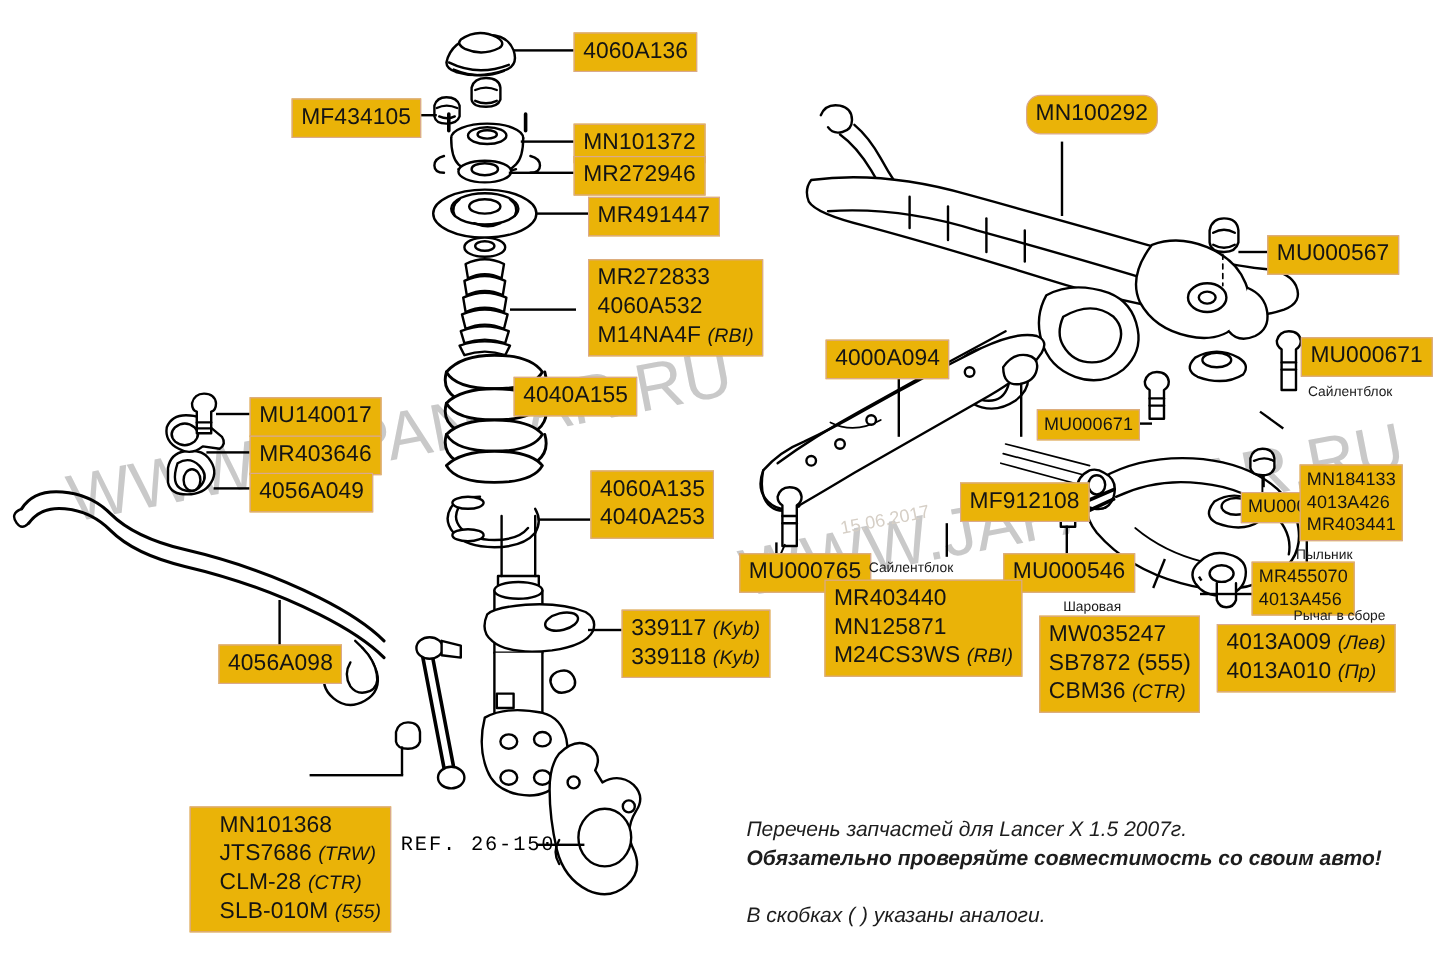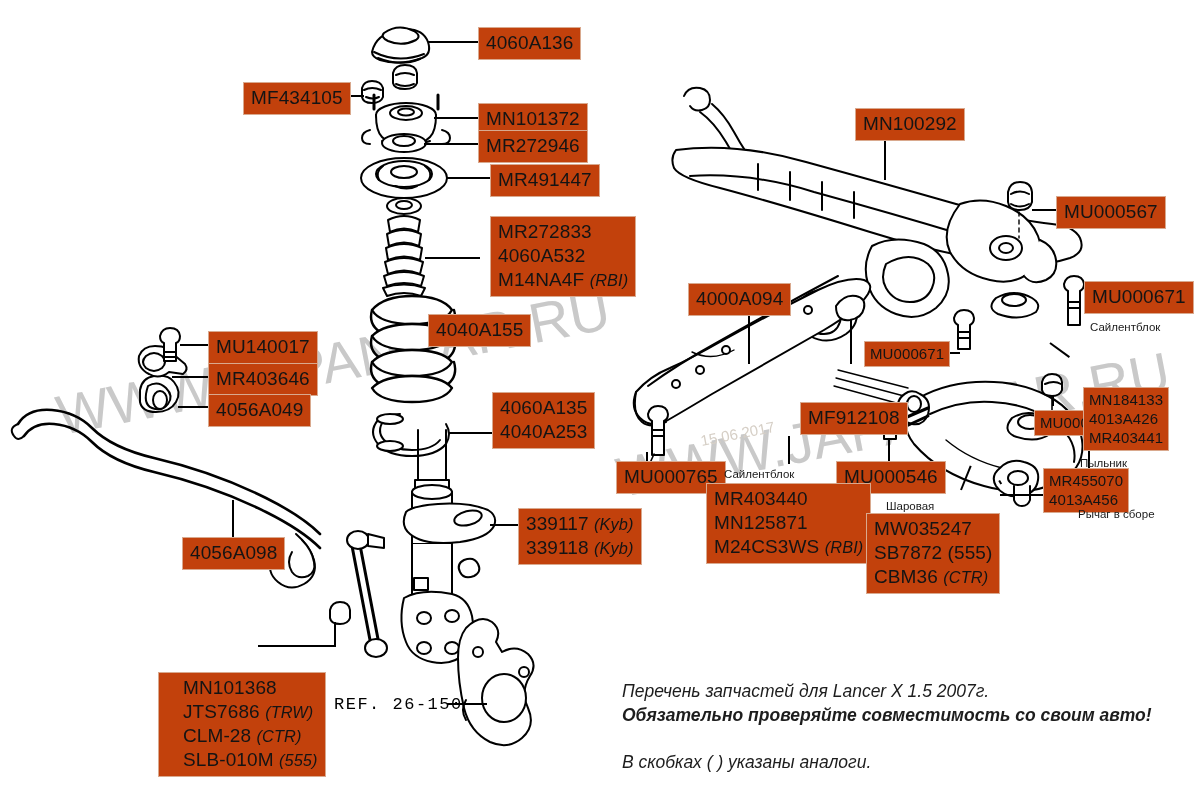--- a/index.html
+++ b/index.html
@@ -21,21 +21,21 @@
     user-select:none;
     pointer-events:none;
   }
   .wm-left{left:52px;top:330px;font-size:56px;transform:rotate(-11deg);}
   .wm-right{left:612px;top:392px;font-size:56px;transform:rotate(-11deg);}
   .wm-small{left:700px;top:425px;font-size:15px;color:#d6cfc6;transform:rotate(-11deg);}
 
   
   .lbl{
     position:absolute;
-    background:#c2410c;
+    background:#eab308;
     border:1px solid #d9a98e;
     color:#141414;
     font-size:19px;
     line-height:24px;
     padding:3px 7px 4px 7px;
     white-space:nowrap;
     box-sizing:border-box;
     letter-spacing:.1px;
   }
   .lbl.sm{font-size:15px;line-height:19px;padding:2px 5px 3px 5px;}
@@ -396,21 +396,21 @@
     <span class="row"><span>SLB-010M</span> <span class="alt">(555)</span></span>
   </div>
 
   <div class="lbl" style="left:518px;top:508px;">
     <span class="row"><span>339117</span> <span class="alt">(Kyb)</span></span>
     <span class="row"><span>339118</span> <span class="alt">(Kyb)</span></span>
   </div>
 
   <div class="refno">REF. 26-150</div>
 
-  <div class="lbl" style="left:855px;top:108px;">
+  <div class="lbl" style="left:855px;top:79px;border-radius:12px;">
     <span class="row">MN100292</span>
   </div>
 
   <div class="lbl" style="left:1056px;top:196px;">
     <span class="row">MU000567</span>
   </div>
 
   <div class="lbl" style="left:1084px;top:281px;">
     <span class="row">MU000671</span>
   </div>
@@ -433,21 +433,21 @@
 
   <div class="lbl" style="left:836px;top:461px;">
     <span class="row">MU000546</span>
   </div>
 
   <div class="lbl sm" style="left:1034px;top:410px;">
     <span class="row">MU000611</span>
   </div>
 
   <div class="cap" style="left:724px;top:468px;">Сайлентблок</div>
-  <div class="lbl" style="left:706px;top:483px;">
+  <div class="lbl" style="left:687px;top:483px;">
     <span class="row">MR403440</span>
     <span class="row">MN125871</span>
     <span class="row"><span>M24CS3WS</span> <span class="alt">(RBI)</span></span>
   </div>
 
   <div class="cap" style="left:1090px;top:321px;">Сайлентблок</div>
   <div class="lbl sm" style="left:1083px;top:352px;margin-top:35px;">
     <span class="row">MN184133</span>
     <span class="row">4013A426</span>
     <span class="row">MR403441</span>
@@ -460,18 +460,22 @@
     <span class="row"><span>CBM36</span> <span class="alt">(CTR)</span></span>
   </div>
 
   <div class="cap" style="left:1080px;top:457px;">Пыльник</div>
   <div class="lbl sm" style="left:1043px;top:468px;">
     <span class="row">MR455070</span>
     <span class="row">4013A456</span>
   </div>
 
   <div class="cap" style="left:1078px;top:508px;">Рычаг в сборе</div>
+  <div class="lbl" style="left:1014px;top:520px;">
+    <span class="row"><span>4013A009</span> <span class="alt">(Лев)</span></span>
+    <span class="row"><span>4013A010</span> <span class="alt">(Пр)</span></span>
+  </div>
 
   <div class="foot l1">Перечень запчастей для Lancer X 1.5 2007г.</div>
   <div class="foot l2">Обязательно проверяйте совместимость  со своим авто!</div>
   <div class="foot l3">В скобках (  ) указаны аналоги.</div>
 
 </div>
 
 </body></html>

